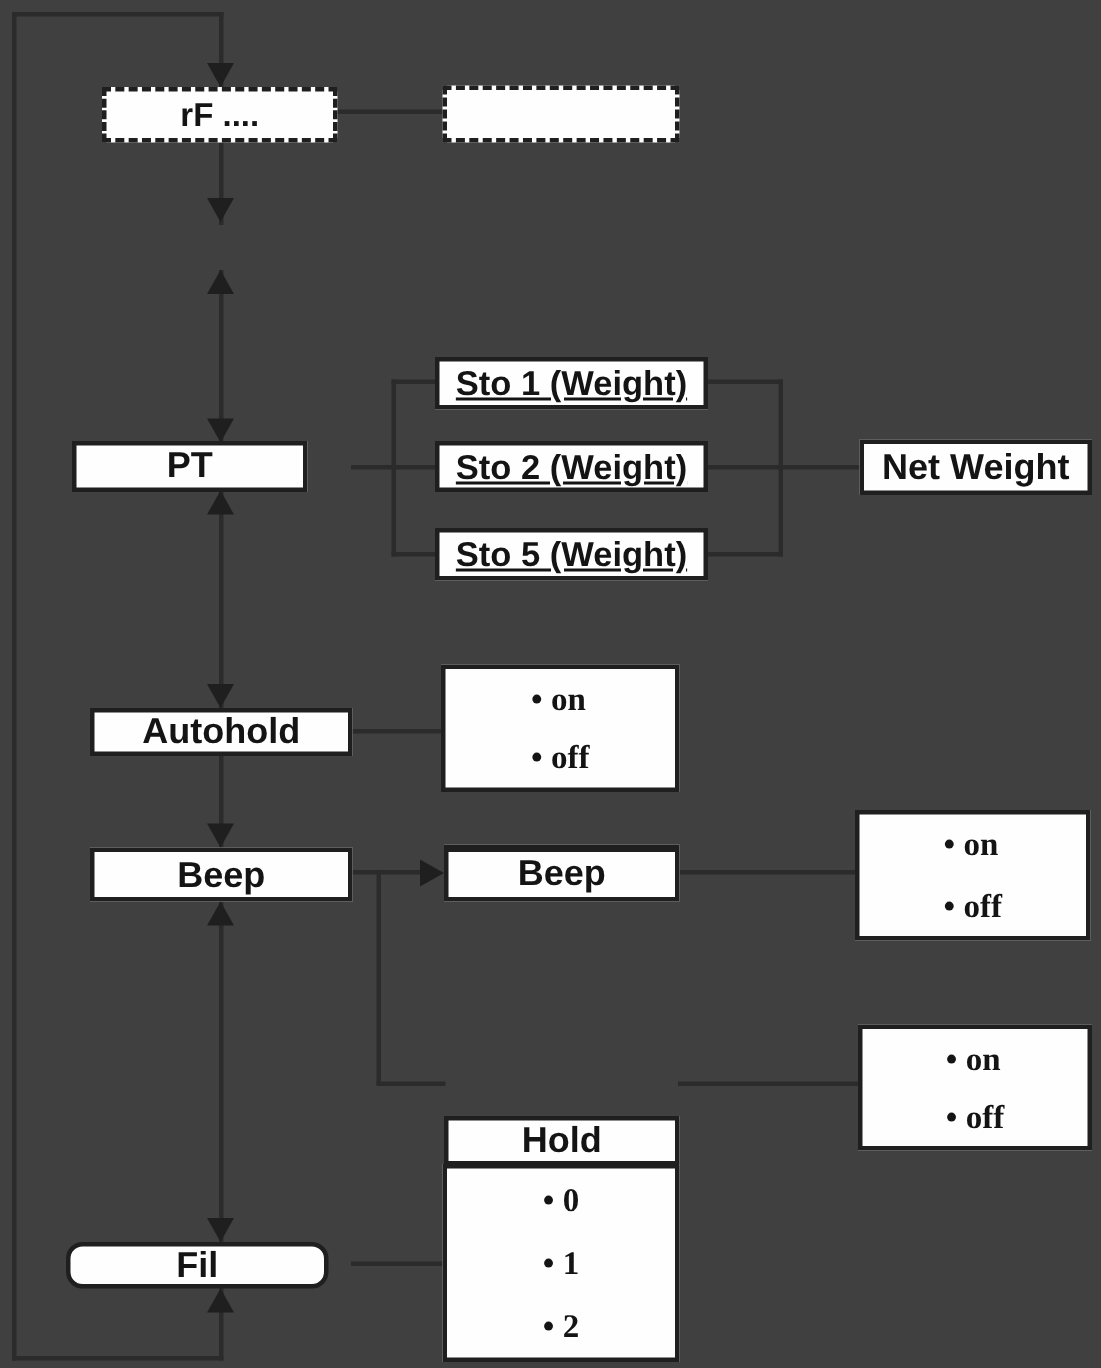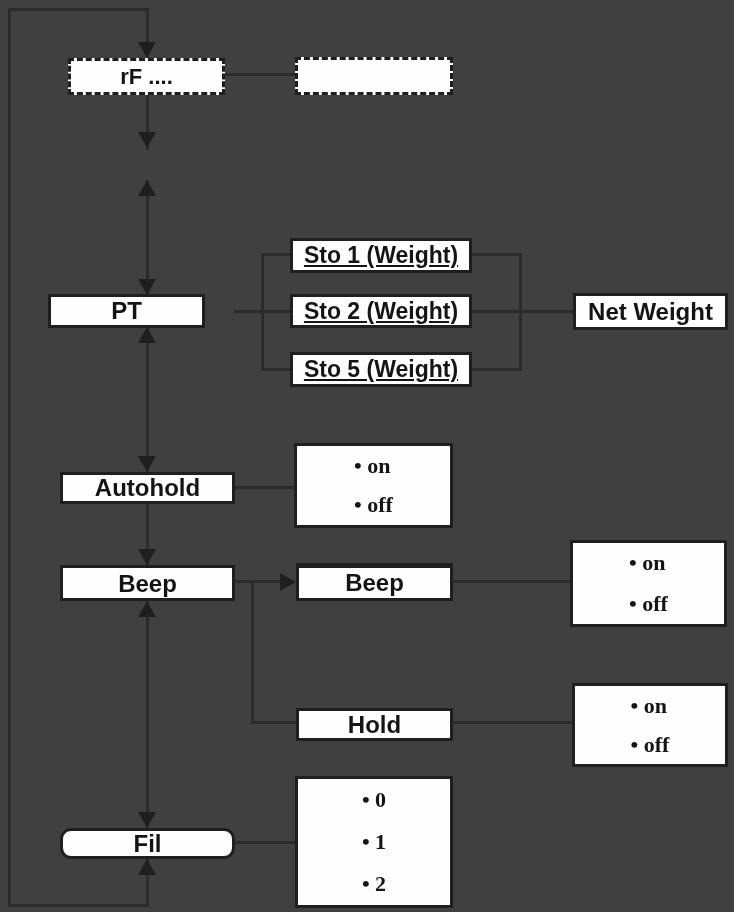--- a/index.html
+++ b/index.html
@@ -118,31 +118,31 @@
   <div class="box press-top" style="left:296px; top:563px; width:157px; height:38px;">
     <span>Beep</span>
   </div>
   <div class="box options" style="left:570px; top:540px; width:157px; height:87px;">
     <div class="opt-col">
       <div class="opt-item">• on</div>
       <div class="opt-item">• off</div>
     </div>
   </div>
 
-  <div class="box" style="left:296px; top:708px; width:157px; height:33px;">
+  <div class="box" style="left:296px; top:744px; width:157px; height:33px;">
     <span>Hold</span>
   </div>
   <div class="box options" style="left:572px; top:683px; width:156px; height:84px;">
     <div class="opt-col">
       <div class="opt-item">• on</div>
       <div class="opt-item">• off</div>
     </div>
   </div>
 
-  <div class="box" style="left:60px; top:828px; width:175px; height:31px;border-radius:11px;">
+  <div class="box" style="left:44px; top:828px; width:175px; height:31px;border-radius:11px;">
     <span>Fil</span>
   </div>
   <div class="box options" style="left:295px; top:776px; width:158px; height:132px;">
     <div class="opt-col">
       <div class="opt-item">• 0</div>
       <div class="opt-item">• 1</div>
       <div class="opt-item">• 2</div>
     </div>
   </div>
 

